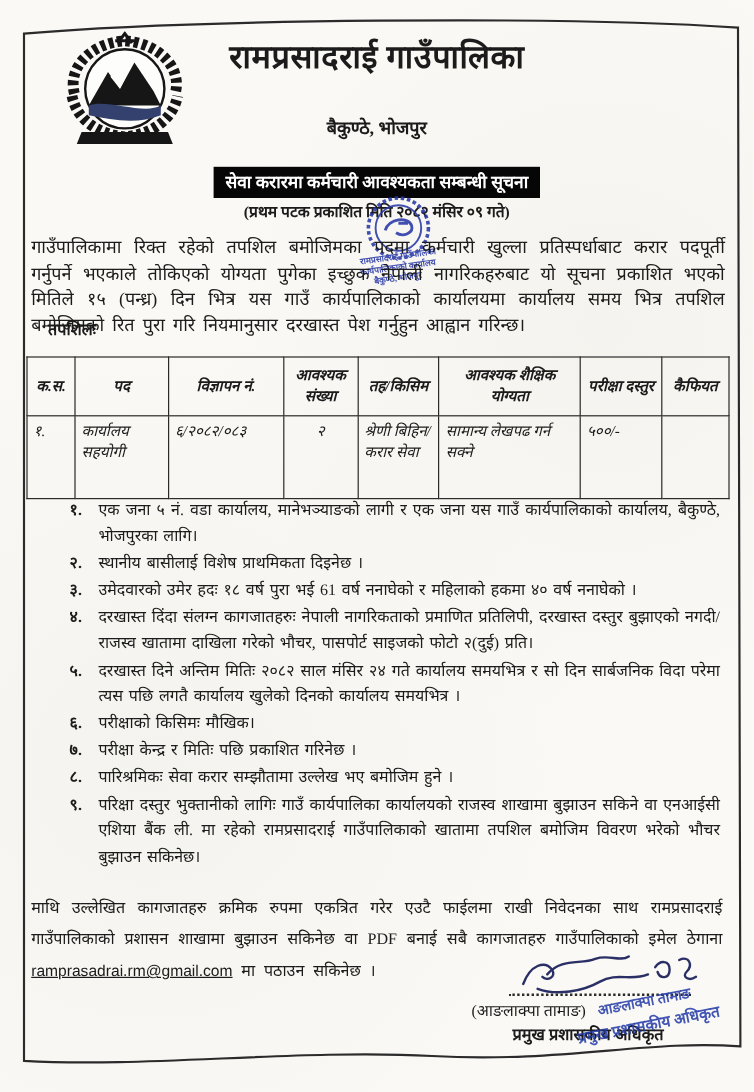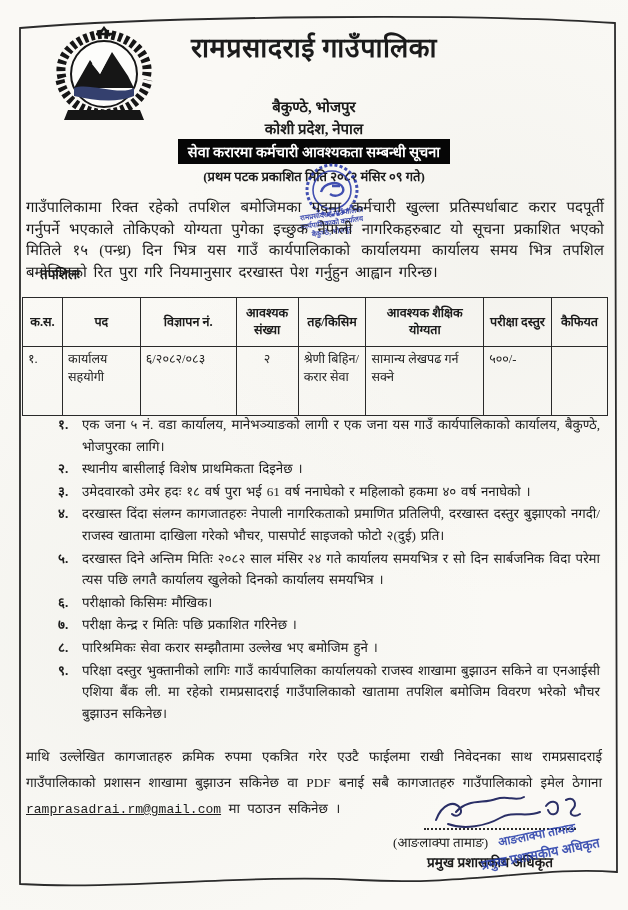--- a/index.html
+++ b/index.html
@@ -19,33 +19,33 @@
   .office{top:66px;font-size:19px;font-weight:bold;}
   .place{top:96px;font-size:15px;font-weight:bold;}
   .province{top:118px;font-size:15px;font-weight:bold;}
   .bandwrap{top:139px;}
   .band{display:inline-block;background:#060606;color:#ffffff;font-size:14.5px;font-weight:bold;padding:2px 10px 3px;}
   .pubdate{top:167px;font-size:13px;font-weight:bold;text-align:center;}
   
   .intro{top:197px;left:26px;right:24px;font-size:15px;line-height:21.5px;text-align:justify;word-spacing:3px;}
   .tapsil{top:265px;left:26px;font-size:13.5px;font-weight:bold;padding-left:14px;}
   
-  table.vac{position:absolute;top:297px;left:22px;width:586px;border-collapse:collapse;font-size:12.6px;}
+  table.vac{position:absolute;top:297px;left:22px;width:586px;border-collapse:collapse;font-size:12.6px;font-style:italic;}
   table.vac th,table.vac td{border:1.4px solid #2a2a2a;padding:3px 5px;vertical-align:top;}
   table.vac th{font-weight:bold;text-align:center;vertical-align:middle;height:42px;line-height:17px;}
   table.vac td{height:62px;line-height:18px;}
   td.c,th.c{text-align:center;}
   
   ol.items{position:absolute;top:414px;left:58px;right:28px;margin:0;padding:0;list-style:none;}
   ol.items li{display:flex;font-size:13.3px;line-height:21.6px;margin-bottom:1px;}
   ol.items .num{width:24px;flex:0 0 24px;font-weight:bold;}
   ol.items .txt{flex:1;text-align:justify;word-spacing:1.5px;}
   .account{top:699px;left:26px;right:26px;font-size:13.4px;font-weight:bold;line-height:22.5px;text-align:justify;}
   .closing{top:744px;left:26px;right:26px;font-size:13.4px;line-height:26px;text-align:justify;word-spacing:4px;}
-  .email{text-decoration:underline;font-family:Liberation Mono, monospace;font-size:13px;}
+  .email{text-decoration:underline;font-family:Liberation Sans, sans-serif;font-size:13px;}
   
   .sig-dots{top:828px;left:424px;width:152px;border-bottom:2.5px dotted #2b2b2b;height:0;}
   .sig-name{top:833px;left:393px;width:200px;text-align:left;font-size:13.2px;}
   .sig-desig{top:852px;left:380px;width:220px;text-align:center;font-size:13.6px;font-weight:600;}
   .stamp-lines{top:846px;left:432px;width:210px;transform:rotate(-11deg);transform-origin:left top;color:rgba(34,58,168,.85);text-align:center;}
   .stamp-lines .l1{font-size:12px;font-weight:bold;}
   .stamp-lines .l2{font-size:13px;font-weight:bold;margin-top:2px;}
   .round-stamp{top:150px;left:288px;opacity:.88;}
   .sigsvg{top:790px;left:428px;}
   .logo{top:26px;left:48px;}
@@ -68,21 +68,20 @@
     <circle cx="56" cy="48" r="33" fill="#fdfdfb" stroke="#161616" stroke-width="2"></circle>
     <path d="M 26 62 L 42 34 L 52 48 L 64 26 L 80 50 L 86 62 Z" fill="#161616"></path>
     <path d="M 44 38 L 52 48 L 58 36 L 50 30 Z" fill="#fdfdfb"></path>
     <path d="M 26 62 C 40 56, 72 70, 86 62 L 86 70 C 66 78, 46 74, 26 70 Z" fill="#34406e"></path>
     <path d="M 50 10 L 56 2 L 62 10 M 48 8 L 64 8" stroke="#161616" stroke-width="2.5" fill="none"></path>
     <path d="M 20 84 L 92 84 L 96 94 L 16 94 Z" fill="#161616"></path>
   </svg>
 
   <div class="abs center title">रामप्रसादराई गाउँपालिका</div>
   <div class="abs center place">बैकुण्ठे, भोजपुर</div>
-  <div class="abs center province">कोशी प्रदेश, नेपाल</div>
   <div class="abs center bandwrap">
     <span class="band">सेवा करारमा कर्मचारी आवश्यकता सम्बन्धी सूचना</span>
   </div>
   <div class="abs center pubdate">(प्रथम पटक प्रकाशित मिति २०८२ मंसिर ०९ गते)</div>
 
   <svg class="abs round-stamp" width="88" height="88" viewBox="0 0 88 88">
     <circle cx="44" cy="40" r="25" fill="none" stroke="#2838a8" stroke-width="3" stroke-dasharray="3 2.2"></circle>
     <circle cx="44" cy="40" r="19" fill="none" stroke="#2838a8" stroke-width="1.6"></circle>
     <path d="M 33 42 C 36 32, 52 30, 55 38 C 57 44, 48 48, 42 44 M 44 36 L 52 36" stroke="#2838a8" stroke-width="2.4" fill="none"></path>
     <g fill="#2838a8" font-family="'Liberation Serif','DejaVu Serif',serif" font-weight="bold" text-anchor="middle">

